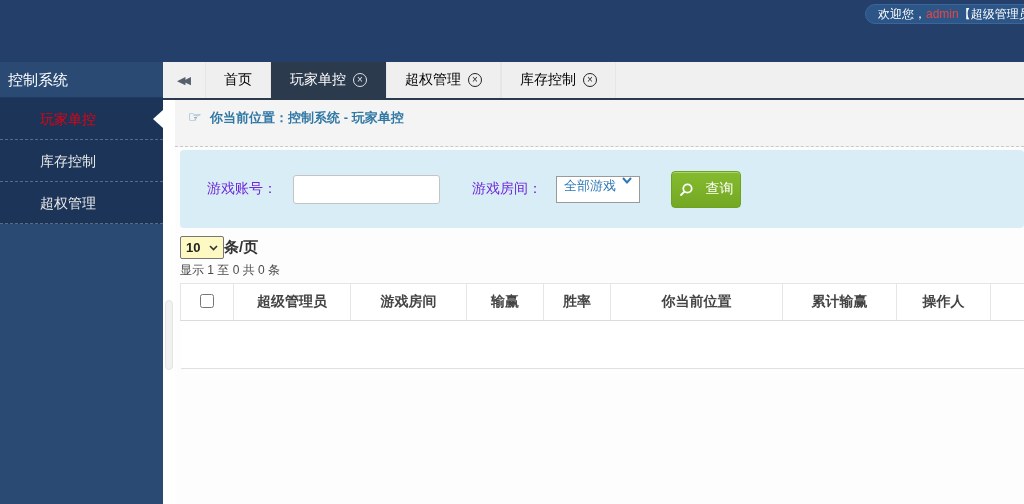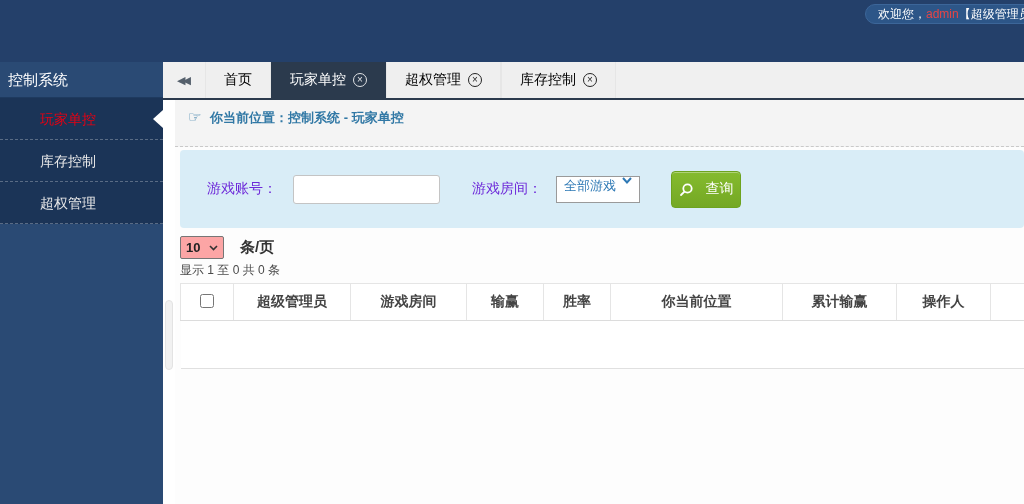--- a/index.html
+++ b/index.html
@@ -61,23 +61,23 @@
     padding:0 7px; cursor:pointer; }
   .room-select .sel-text { color:#2e79b5; font-size:13px; }
   .search-btn { margin-left:31px; width:70px; height:37px; border:1px solid #6da31f;
     border-radius:4px; background:linear-gradient(#85bb2e,#74a824); color:#fff;
     font-size:14px; display:flex; align-items:center; justify-content:center; gap:12px;
     cursor:pointer; box-shadow:inset 0 1px 0 rgba(255,255,255,.35); }
 
   
   .pagesize-row { position:absolute; left:17px; top:174px; display:flex; align-items:center; }
   .pagesize-select { width:44px; height:23px; border:1px solid #767676; border-radius:2px;
-    background:#fca5a5; display:flex; align-items:center; justify-content:space-between;
+    background:#fef9c3; display:flex; align-items:center; justify-content:space-between;
     padding:0 5px; font-size:13px; font-weight:bold; color:#222; cursor:pointer; }
-  .pagesize-unit { margin-left:16px; font-size:15px; font-weight:bold; color:#333; }
+  .pagesize-unit { margin-left:0; font-size:15px; font-weight:bold; color:#333; }
   .summary-row { position:absolute; left:17px; top:200px; font-size:12px; color:#4a4a4a; }
 
   
   .data-table { position:absolute; left:17px; top:221px; right:0; border-collapse:collapse;
     table-layout:fixed; width:844px; }
   .data-table th { height:37px; background:#fff; border:1px solid #e5e5e5;
     border-bottom:1px solid #dcdcdc; font-size:14px; font-weight:bold; color:#444;
     text-align:center; }
   .data-table th.no-right { border-right:none; }
   .data-table td.empty-body { height:48px; border-bottom:1px solid #e0e0e0; background:#fff; }

